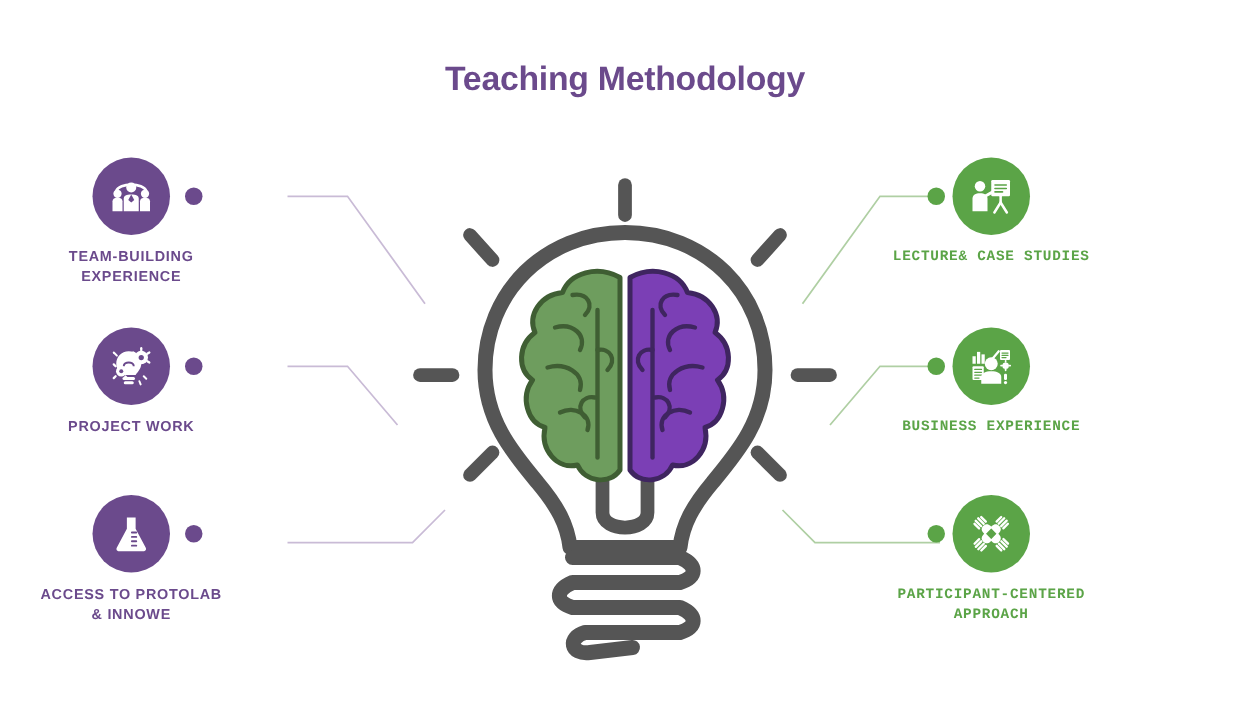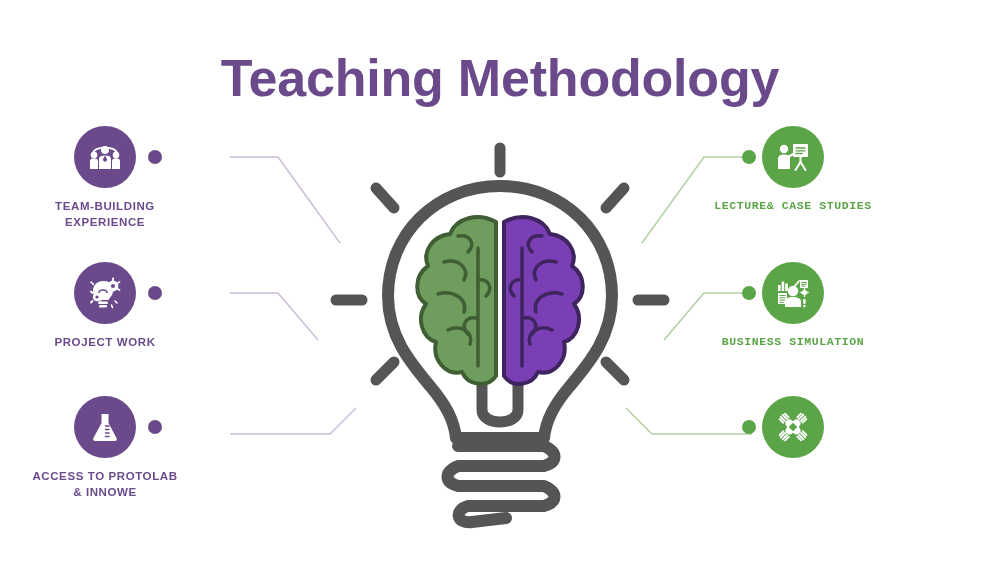--- a/index.html
+++ b/index.html
@@ -17,21 +17,21 @@
     width: 1000px; height: 575px;
     background: #ffffff;
   }
 
   
   #page-title {
     position: absolute;
     left: 0; top: 48px;
     width: 1000px;
     text-align: center;
-    font-size: 52px;
+    font-size: 27px;
     font-weight: bold;
     color: #6B4A8C;
     letter-spacing: -0.2px;
   }
 
   
   #connectors {
     position: absolute;
     left: 0; top: 0;
     width: 1000px; height: 575px;
@@ -309,21 +309,21 @@
           <line x1="34.2" y1="19.5" x2="35.2" y2="19.5"></line>
         </g>
         <g fill="#fff">
           <rect x="30.2" y="26" width="2.4" height="5" rx="1"></rect>
           <circle cx="31.4" cy="33" r="1.3"></circle>
         </g>
       </svg>
     </div>
     <div class="dot"></div>
     <div class="caption">
-      <div>BUSINESS SIMULATION</div>
+      <div>BUSINESS EXPERIENCE</div>
     </div>
   </div>
 
   <div class="item right" style="left:668px; top:396px;">
     <div class="badge">
       <svg width="40" height="40" viewBox="0 0 40 40">
         <g fill="#fff">
           <g transform="translate(20,20) rotate(45) translate(-20,-20)">
             <path d="M20 4 L20 11 C22.5 11, 24 12.5, 24 15 L24 17 L16 17 L16 15 C16 12.5, 17.5 11, 20 11 Z"></path>
             <rect x="15.2" y="4" width="1.9" height="7" rx="0.9"></rect>
@@ -350,16 +350,18 @@
             <rect x="15.2" y="4" width="1.9" height="7" rx="0.9"></rect>
             <rect x="17.6" y="3" width="1.9" height="8" rx="0.9"></rect>
             <rect x="20.4" y="3" width="1.9" height="8" rx="0.9"></rect>
             <rect x="22.8" y="4" width="1.9" height="7" rx="0.9"></rect>
           </g>
         </g>
       </svg>
     </div>
     <div class="dot"></div>
     <div class="caption">
+      <div>PARTICIPANT-CENTERED</div>
+      <div>APPROACH</div>
     </div>
   </div>
 
 </div>
 
 </body></html>

